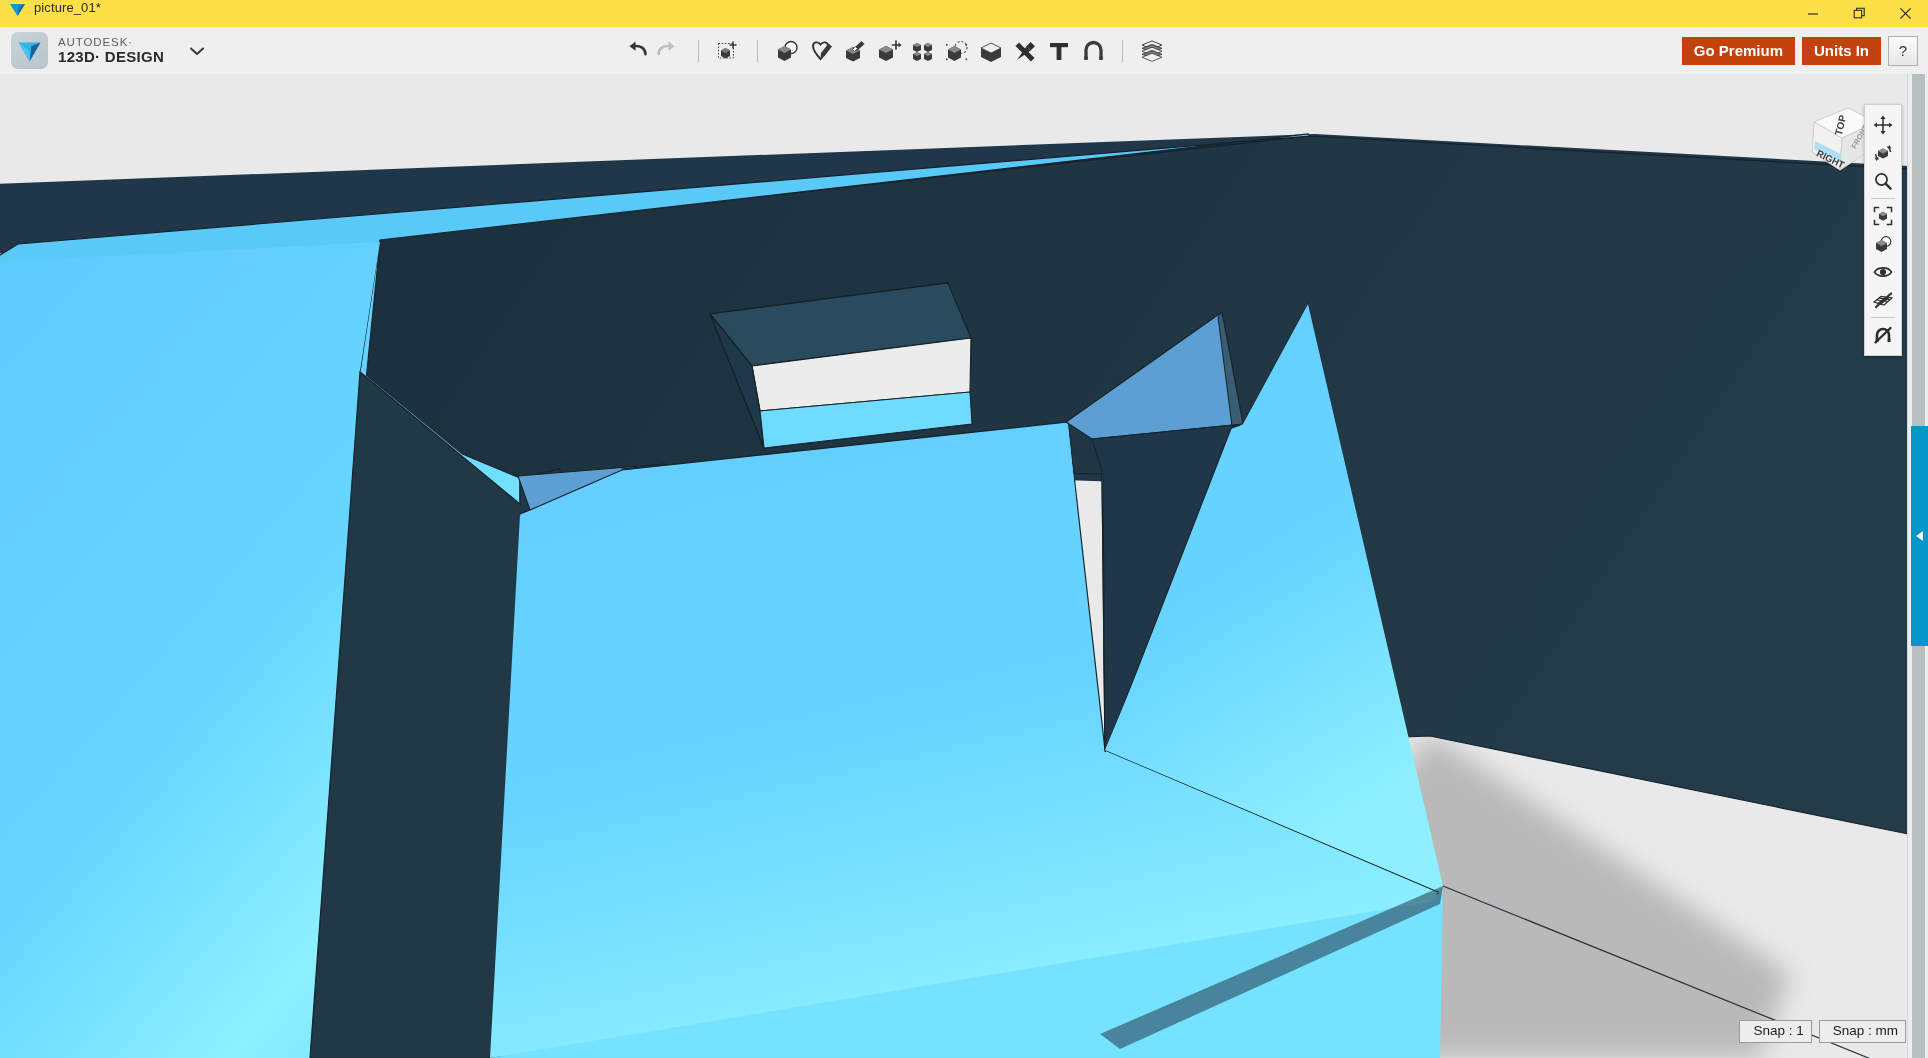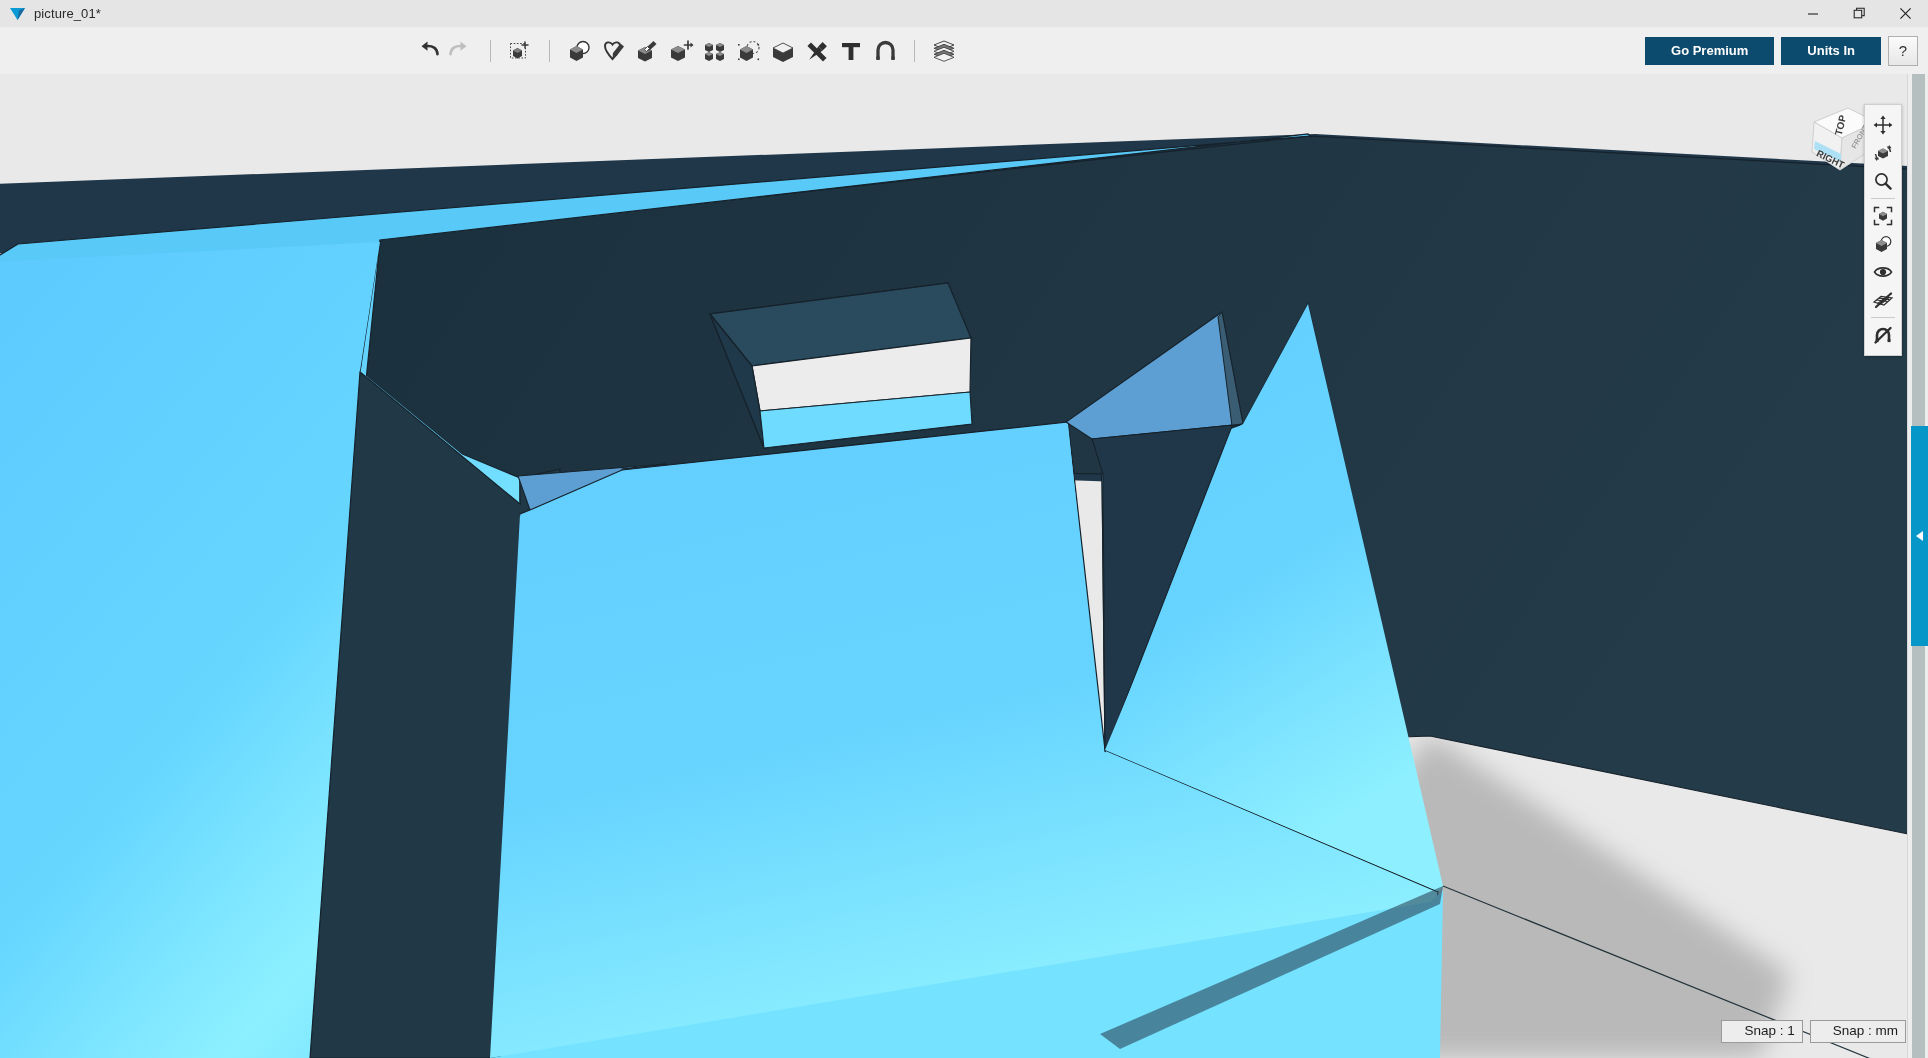--- a/index.html
+++ b/index.html
@@ -13,22 +13,22 @@
     position: relative;
     width: 1928px; height: 1058px;
     overflow: hidden;
     background: #ffffff;
   }
 
   
   .titlebar {
     position: absolute; left: 0; top: 0;
     width: 1928px; height: 27px;
-    background: #e5e5e5;
-    display: flex; align-items: center;
+    background: #fde047;
+    display: flex; 
     border-bottom: 1px solid #ffffff;
   }
   .title-logo {
     margin-left: 8px; margin-right: 8px;
     width: 18px; height: 18px;
     display: flex; align-items: center; justify-content: center;
   }
   .title-text {
     font-size: 13px; color: #2a2a2a;
     letter-spacing: 0.1px;
@@ -87,24 +87,24 @@
   .tool-sep {
     width: 1px; height: 22px; background: #b9b9b9;
     margin: 0 12px;
   }
 
   .ribbon-right {
     position: absolute; right: 10px; top: 0;
     height: 47px; display: flex; align-items: center; gap: 7px;
   }
   .cta {
-    background: #0c4a6e;
+    background: #c2410c;
     color: #ffffff;
-    font-size: 13px; font-weight: bold;
-    padding: 0 26px;
+    font-size: 15px; font-weight: bold;
+    padding: 0 12px;
     height: 28px;
     display: flex; align-items: center; justify-content: center;
     cursor: default;
     border: none;
     font-family: "Liberation Sans", sans-serif;
   }
   .help-btn {
     width: 28px; height: 28px;
     background: linear-gradient(#fbfbfb,#e7e7e7);
     border: 1px solid #b0b0b0;
@@ -181,21 +181,21 @@
   
   .status-items {
     position: absolute; right: 22px; bottom: 15px;
     display: flex; gap: 7px; align-items: center;
     z-index: 30;
   }
   .status-chip {
     background: #ededed;
     border: 1px solid #9a9a9a;
     font-size: 13.5px; color: #1c1c1c;
-    padding: 2px 7px 3px 22px;
+    padding: 2px 7px 3px 13px;
     line-height: 1.15;
     white-space: nowrap;
     font-family: "Liberation Sans", sans-serif;
   }
 </style>
 </head>
 <body>
 
 <div id="app">
 
@@ -224,20 +224,38 @@
         <svg width="13" height="13" viewBox="0 0 13 13">
           <line x1="1.4" y1="1.4" x2="11.6" y2="11.6" stroke="#222" stroke-width="1.15"></line>
           <line x1="11.6" y1="1.4" x2="1.4" y2="11.6" stroke="#222" stroke-width="1.15"></line>
         </svg>
       </div>
     </div>
   </div>
 
   <div class="ribbon">
 
+    <div class="brand">
+      <div class="brand-icon">
+        <svg width="27" height="27" viewBox="0 0 27 27">
+          <polygon points="2.5,5.5 24.5,5.5 13.5,24.5" fill="#2eb6e8"></polygon>
+          <polygon points="13.5,24.5 24.5,5.5 15.4,9" fill="#1566a0"></polygon>
+          <polygon points="2.5,5.5 13.5,24.5 13.5,14.5" fill="#5fd0f2" opacity="0.55"></polygon>
+        </svg>
+      </div>
+      <div class="brand-text">
+        <span class="brand-line1">AUTODESK·</span>
+        <span class="brand-line2">123D· DESIGN</span>
+      </div>
+      <div class="brand-caret">
+        <svg width="18" height="12" viewBox="0 0 18 12">
+          <polyline points="3,3.5 9,9 15,3.5" fill="none" stroke="#3b3b3b" stroke-width="2.1" stroke-linecap="round" stroke-linejoin="round"></polyline>
+        </svg>
+      </div>
+    </div>
 
     <div class="tool-group" style="margin-left:410px;">
       <div class="tool-btn">
         <svg width="26" height="22" viewBox="0 0 26 22">
           <path d="M7.5 6.2 L13.5 1.6 L13.5 10.8 Z" fill="#333"></path>
           <path d="M11.5 6.2 C19 5.4 23 8.2 23.5 14.2" fill="none" stroke="#333" stroke-width="2.6" stroke-linecap="round"></path>
         </svg>
       </div>
       <div class="tool-btn" style="opacity:0.42;">
         <svg width="26" height="22" viewBox="0 0 26 22">

